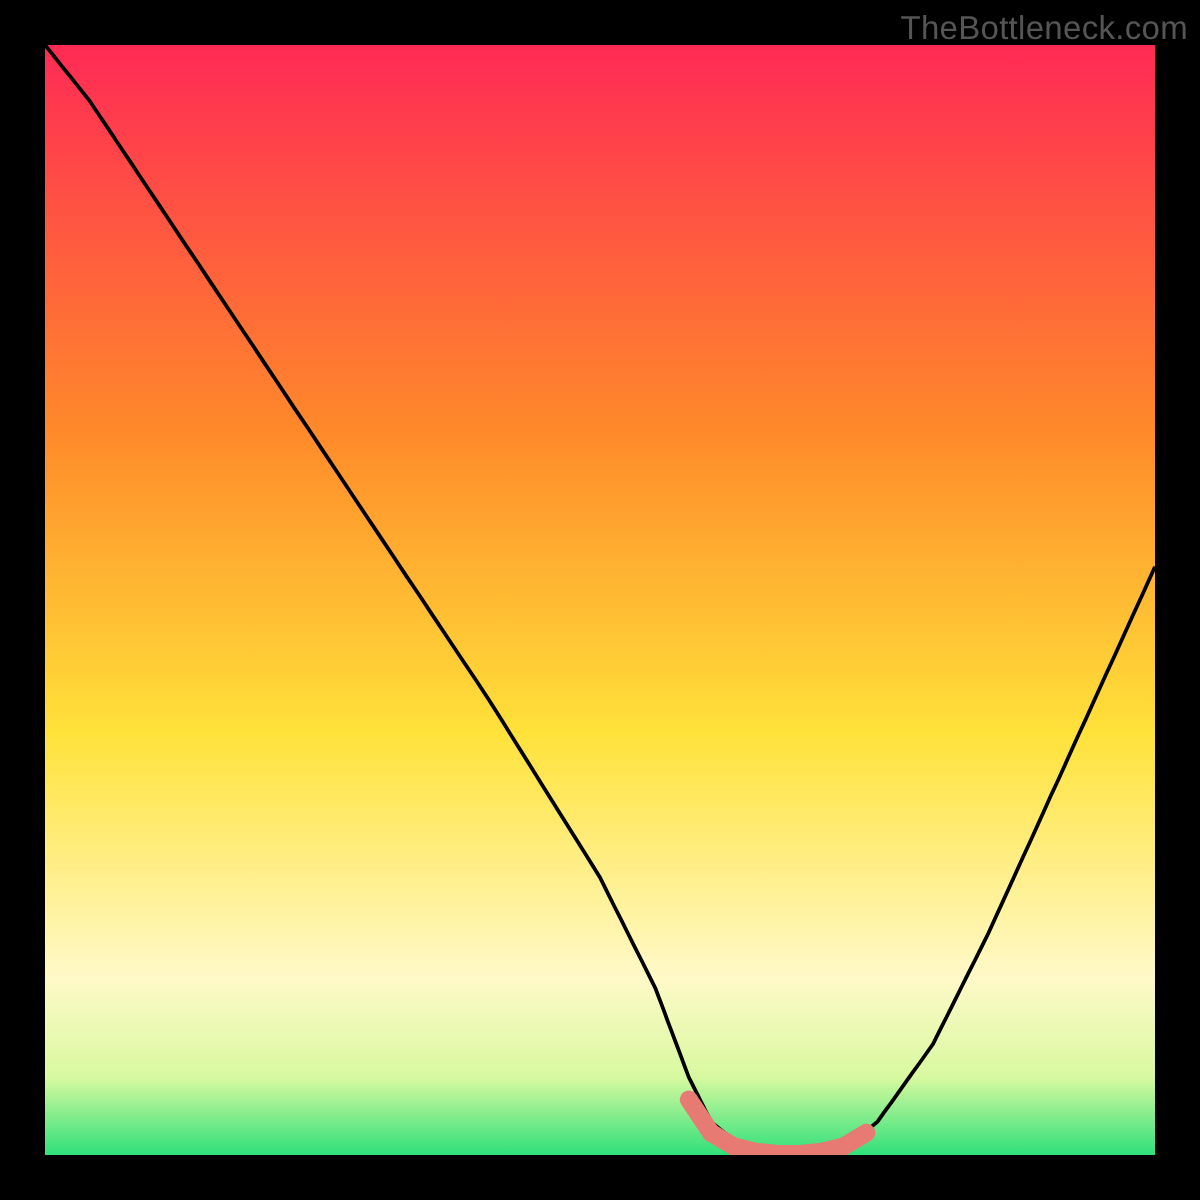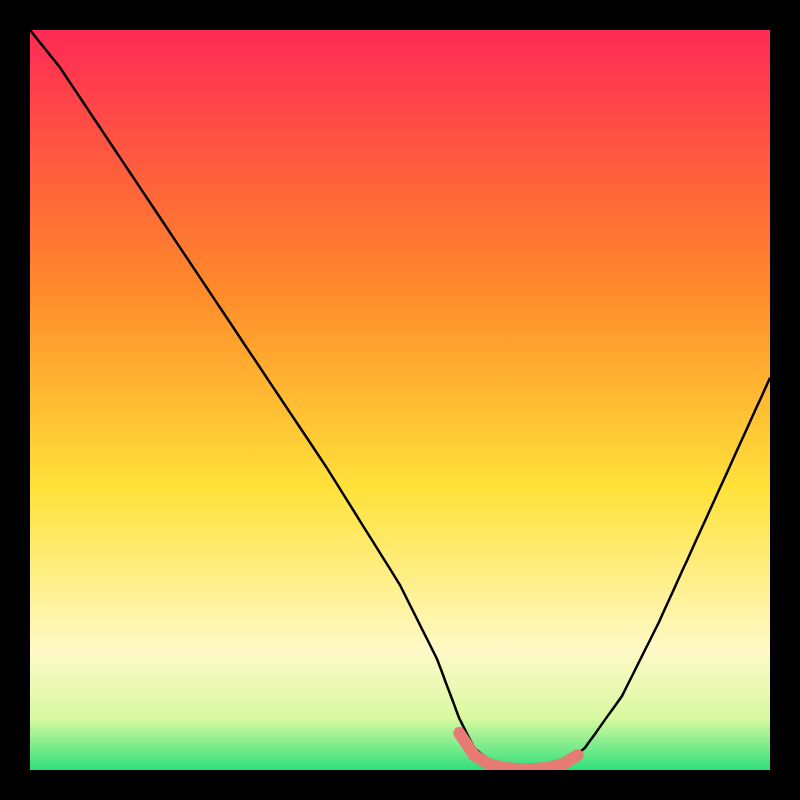--- a/index.html
+++ b/index.html
@@ -39,20 +39,21 @@
     color: #555;
     font-size: 22px;
     font-weight: 400;
     letter-spacing: 0.2px;
   }
 </style>
 </head>
 <body>
 
 <div class="stage">
+  <div class="attribution">TheBottleneck.com</div>
 
   <div class="plot-area">
     <svg class="gradient-bg" viewBox="0 0 740 740" preserveAspectRatio="none">
       <defs>
         <linearGradient id="bgGrad" x1="0" y1="0" x2="0" y2="1">
           <stop id="g0" offset="0%" stop-color="#ff2a55"></stop>
           <stop id="g1" offset="35%" stop-color="#ff8a2a"></stop>
           <stop id="g2" offset="62%" stop-color="#ffe23a"></stop>
           <stop id="g3" offset="84%" stop-color="#fff9c8"></stop>
           <stop id="g4" offset="93%" stop-color="#d8f9a0"></stop>

